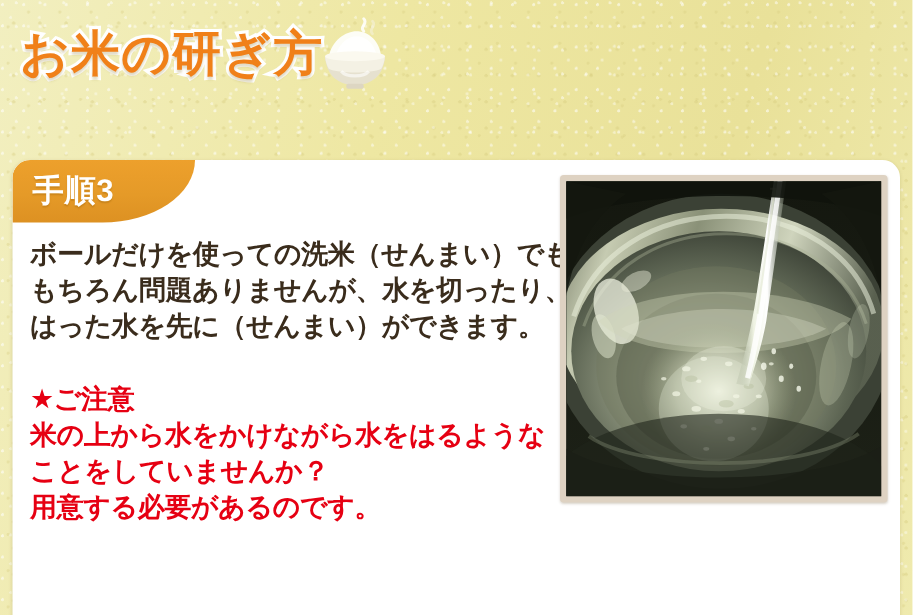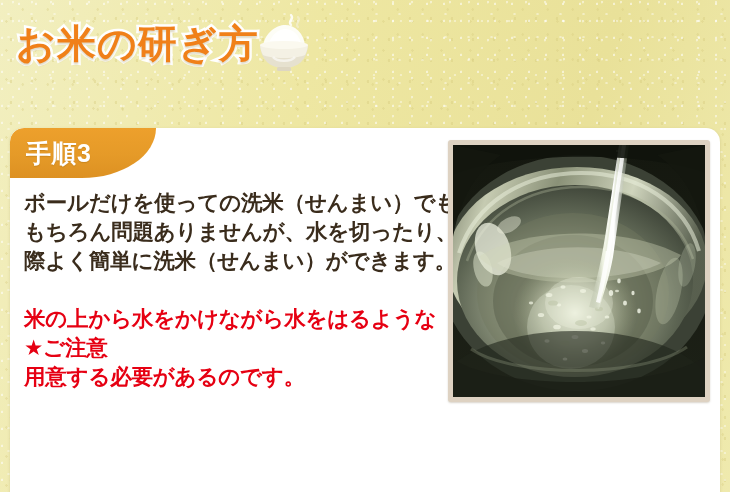--- a/index.html
+++ b/index.html
@@ -171,26 +171,27 @@
 
     <div id="step-banner">
       <span id="step-label">手順3</span>
     </div>
 
     <div id="body-text">
 
       <div>
         <div class="para-line dark">ボールだけを使っての洗米（せんまい）でも、</div>
         <div class="para-line dark">もちろん問題ありませんが、水を切ったり、入</div>
-        <div class="para-line dark">際よく簡単に洗米（せんまい）ができます。</div>
+        <div class="para-line dark">はった水を先に（せんまい）ができます。</div>
       </div>
 
       <div id="caution-block">
+        <div class="para-line red">★ご注意</div>
         <div class="para-line red">米の上から水をかけながら水をはるような</div>
-        <div class="para-line red">★ご注意</div>
+        <div class="para-line red">ことをしていませんか？</div>
         <div class="para-line red">用意する必要があるのです。</div>
       </div>
 
     </div>
 
     <div id="photo-frame">
       <div id="photo-inner" aria-label="ステンレスのボールに水を注いでいる写真">
         <svg viewBox="0 0 252 252" xmlns="http://www.w3.org/2000/svg" preserveAspectRatio="none">
           <defs>
             <radialGradient id="bowlInner" cx="46%" cy="62%" r="72%">

